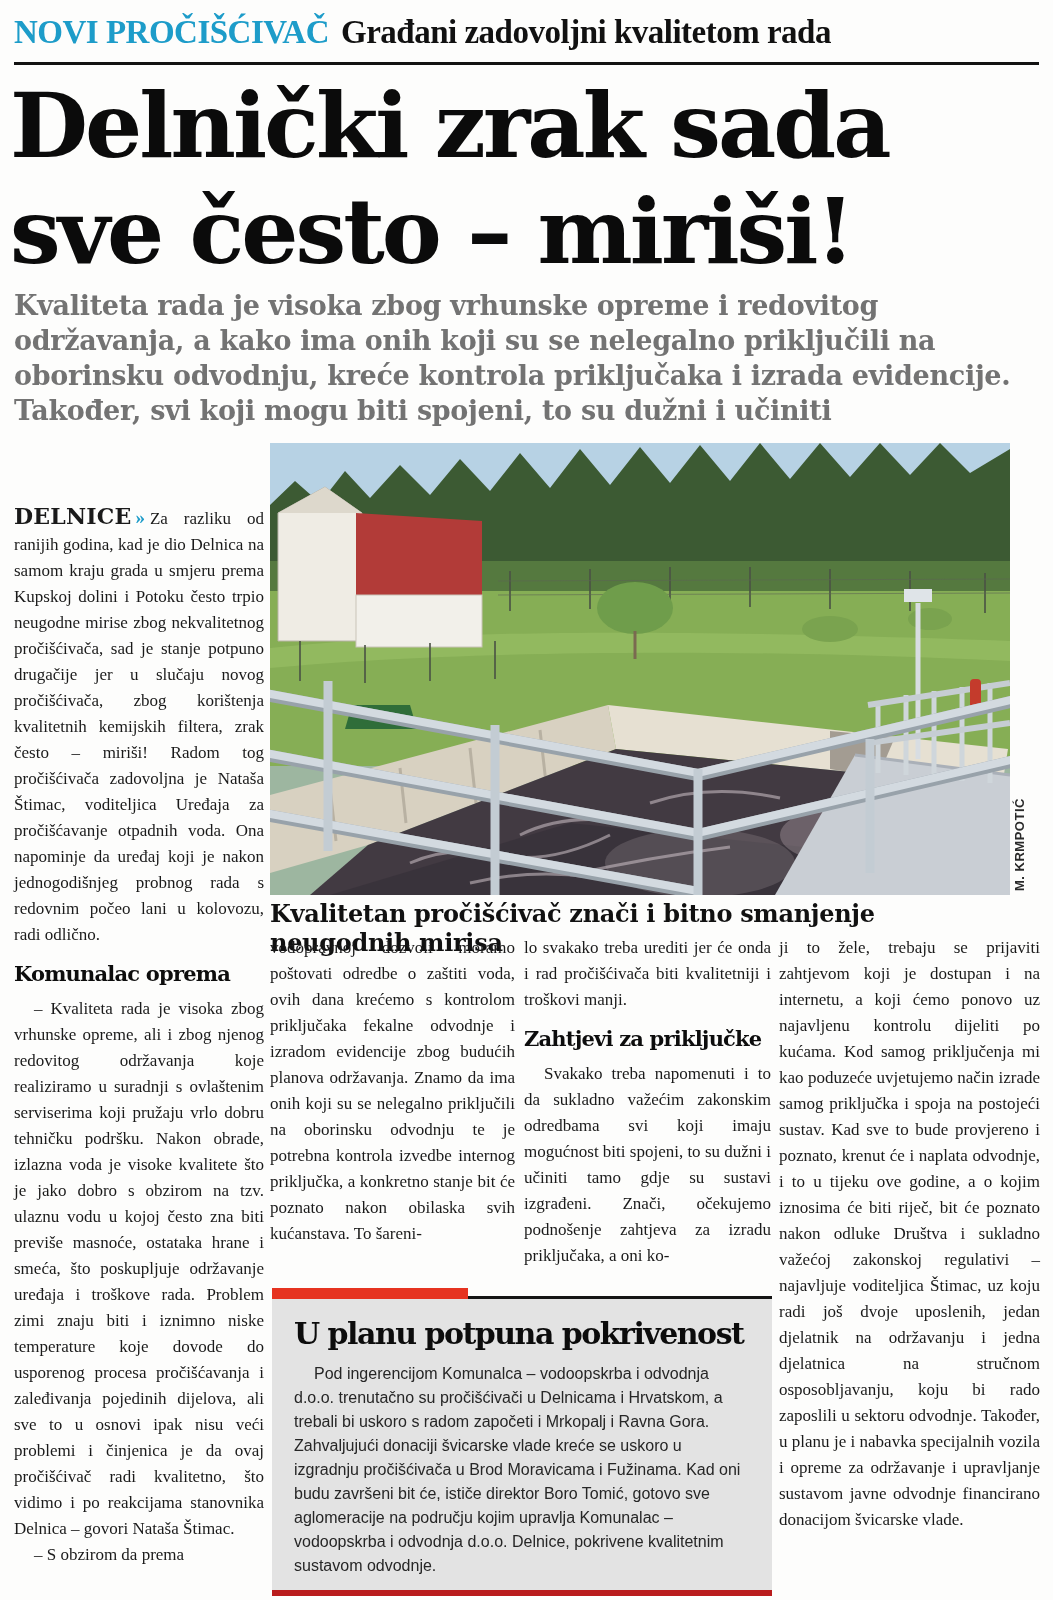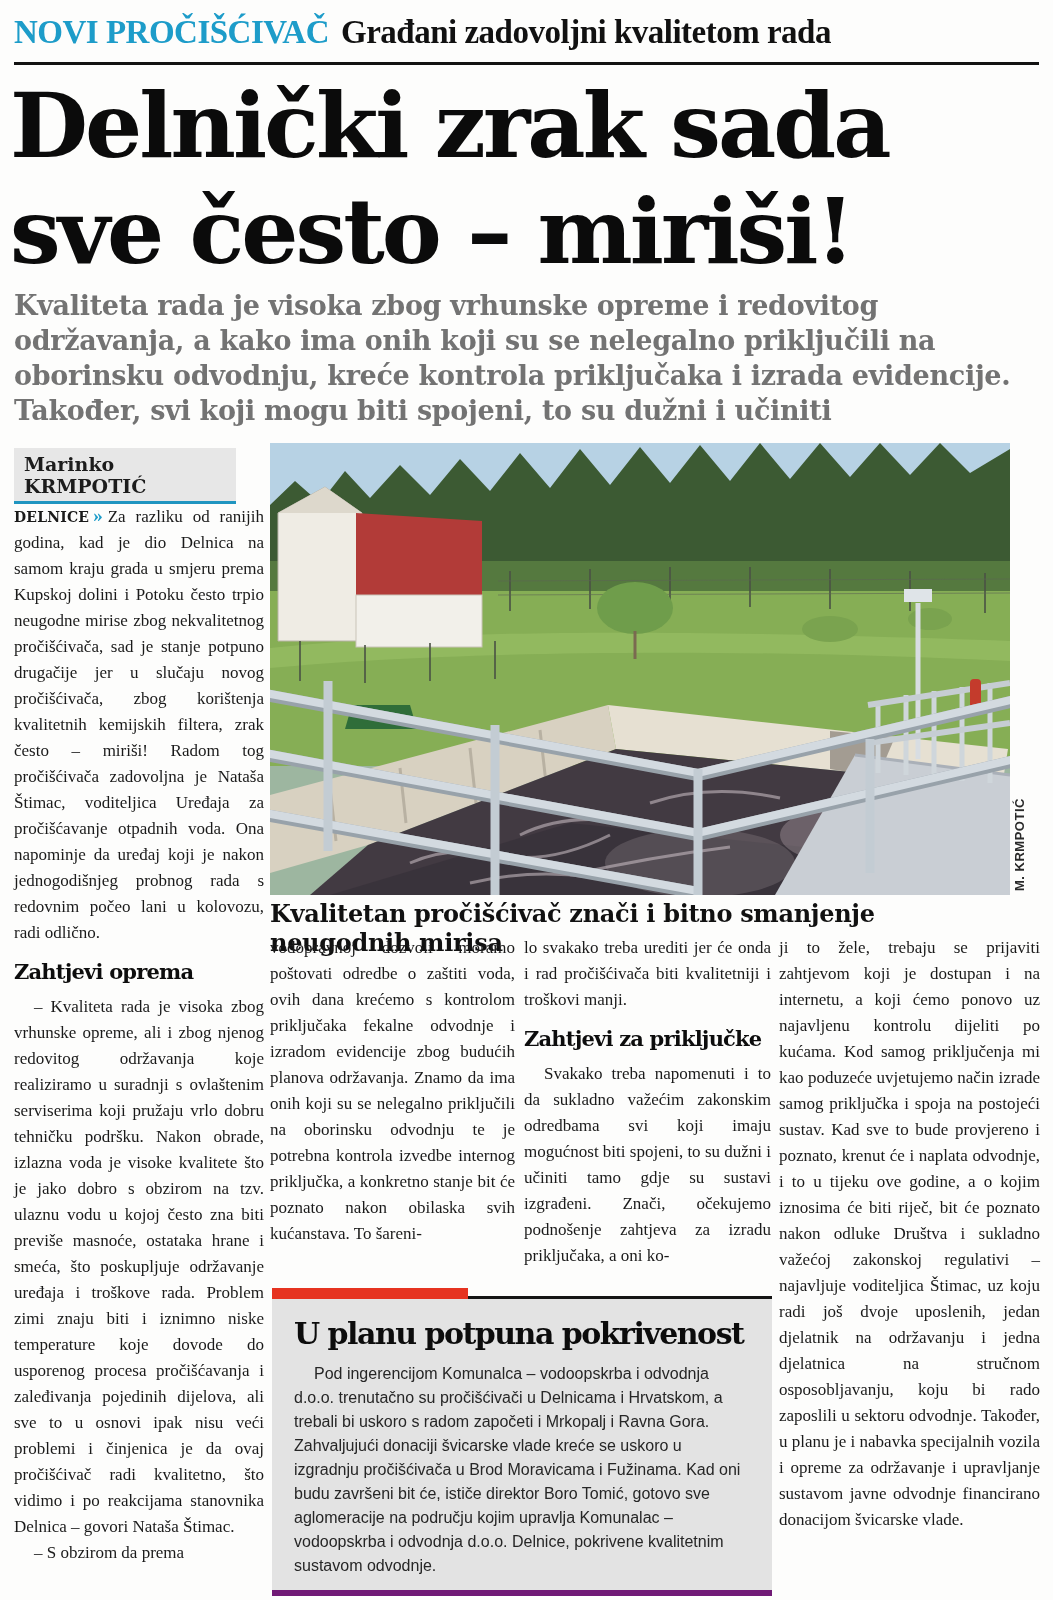--- a/index.html
+++ b/index.html
@@ -40,31 +40,31 @@
            letter-spacing:-0.3px;color:#111111;}
 
   
   .col{position:absolute;text-align:justify;font-size:17px;line-height:26px;color:#1a1a1a;}
   .col p{margin:0;}
   .col1{left:14px;top:503px;width:250px;}
   .col2{left:270px;top:935px;width:245px;}
   .col3{left:524px;top:935px;width:247px;}
   .col4{left:779px;top:935px;width:261px;}
   .para.indent{text-indent:20px;}
-  .loc{font-family:"DejaVu Serif",serif;font-weight:bold;font-size:14px;letter-spacing:0.2px;}
+  .loc{font-family:"DejaVu Serif",serif;font-weight:bold;font-size:22px;letter-spacing:0.2px;}
   .chev{color:#1d9cc9;font-weight:bold;font-size:19px;margin:0 5px 0 4px;}
   .subhead{margin:13px 0 9px;font-family:"DejaVu Serif",serif;font-weight:bold;
            font-size:21px;letter-spacing:-0.8px;color:#0d0d0d;text-align:left;}
 
   
   .infobox{position:absolute;left:272px;top:1288px;width:500px;}
   .infobox-redbar{position:absolute;left:0;top:0;width:196px;height:11px;background:#e63320;z-index:2;}
   .infobox-topline{position:absolute;left:0;top:8px;width:500px;height:3px;background:#141414;z-index:1;}
   .infobox-body-wrap{position:absolute;left:0;top:11px;width:500px;box-sizing:border-box;
-                     background:#e3e3e3;border-bottom:6px solid #701a75;
+                     background:#e3e3e3;border-bottom:6px solid #b91c1c;
                      padding:17px 22px 12px;}
   .infobox-title{margin:0 0 11px;font-family:"DejaVu Serif",serif;font-weight:bold;
                  font-size:30px;letter-spacing:-1.5px;color:#0c0c0c;white-space:nowrap;}
   .infobox-body{margin:0;font-family:"Liberation Sans",sans-serif;font-size:16px;
                 line-height:24px;color:#262626;text-indent:20px;text-align:left;}
 </style>
 </head>
 <body>
 
 <div class="page">
@@ -74,21 +74,20 @@
   </div>
   <div class="toprule"></div>
 
   <h1 class="headline">
     <span class="hl-line">Delnički zrak sada</span>
     <span class="hl-line">sve često – miriši!</span>
   </h1>
 
   <p class="deck">Kvaliteta rada je visoka zbog vrhunske opreme i redovitog održavanja, a kako ima onih koji su se nelegalno priključili na oborinsku odvodnju, kreće kontrola priključaka i izrada evidencije. Također, svi koji mogu biti spojeni, to su dužni i učiniti</p>
 
-  <div class="byline">Marinko KRMPOTIĆ</div>
 
   <div class="photo">
     <svg viewBox="0 0 740 452" preserveAspectRatio="none">
       <rect x="0" y="0" width="740" height="150" fill="#b7d2e4"></rect>
       <path d="M0,62 L25,38 50,60 75,28 100,55 130,22 160,52 190,16 220,48 250,10 280,45 310,6 340,42 370,4 400,40 430,2 460,38 490,0 520,36 550,0 580,34 610,0 640,32 670,0 700,30 740,6 740,138 0,138 Z" fill="#3c5a33"></path>
       <rect x="0" y="118" width="740" height="34" fill="#55793f"></rect>
       <rect x="0" y="148" width="740" height="175" fill="#86ae55"></rect>
       <path d="M0,205 C150,190 320,183 740,198 L740,218 C420,203 160,210 0,225 Z" fill="#95bc62" opacity="0.8"></path>
 
       <polygon points="8,70 55,44 92,70 92,198 8,198" fill="#efece4" stroke="#b9b4a8" stroke-width="1"></polygon>
@@ -181,21 +180,21 @@
           <line x1="600" y1="296" x2="600" y2="430"></line>
         </g>
       </g>
     </svg>
   </div>
   <div class="credit">M. KRMPOTIĆ</div>
   <div class="caption">Kvalitetan pročišćivač znači i bitno smanjenje neugodnih mirisa</div>
 
   <div class="col col1">
     <p class="para"><strong class="loc">DELNICE</strong><span class="chev">»</span><span>Za razliku od ranijih godina, kad je dio Delnica na samom kraju grada u smjeru prema Kupskoj dolini i Potoku često trpio neugodne mirise zbog nekvalitetnog pročišćivača, sad je stanje potpuno drugačije jer u slučaju novog pročišćivača, zbog korištenja kvalitetnih kemijskih filtera, zrak često – miriši! Radom tog pročišćivača zadovoljna je Nataša Štimac, voditeljica Uređaja za pročišćavanje otpadnih voda. Ona napominje da uređaj koji je nakon jednogodišnjeg probnog rada s redovnim počeo lani u kolovozu, radi odlično.</span></p>
-    <h3 class="subhead">Zahtjevi oprema</h3>
+    <h3 class="subhead">Komunalac oprema</h3>
     <p class="para indent">– Kvaliteta rada je visoka zbog vrhunske opreme, ali i zbog njenog redovitog održavanja koje realiziramo u suradnji s ovlaštenim serviserima koji pružaju vrlo dobru tehničku podršku. Nakon obrade, izlazna voda je visoke kvalitete što je jako dobro s obzirom na tzv. ulaznu vodu u kojoj često zna biti previše masnoće, ostataka hrane i smeća, što poskupljuje održavanje uređaja i troškove rada. Problem zimi znaju biti i iznimno niske temperature koje dovode do usporenog procesa pročišćavanja i zaleđivanja pojedinih dijelova, ali sve to u osnovi ipak nisu veći problemi i činjenica je da ovaj pročišćivač radi kvalitetno, što vidimo i po reakcijama stanovnika Delnica – govori Nataša Štimac.</p>
     <p class="para indent">– S obzirom da prema</p>
   </div>
 
   <div class="col col2">
     <p class="para">vodopravnoj dozvoli moramo poštovati odredbe o zaštiti voda, ovih dana krećemo s kontrolom priključaka fekalne odvodnje i izradom evidencije zbog budućih planova održavanja. Znamo da ima onih koji su se nelegalno priključili na oborinsku odvodnju te je potrebna kontrola izvedbe internog priključka, a konkretno stanje bit će poznato nakon obilaska svih kućanstava. To šareni-</p>
   </div>
 
   <div class="col col3">
     <p class="para">lo svakako treba urediti jer će onda i rad pročišćivača biti kvalitetniji i troškovi manji.</p>

